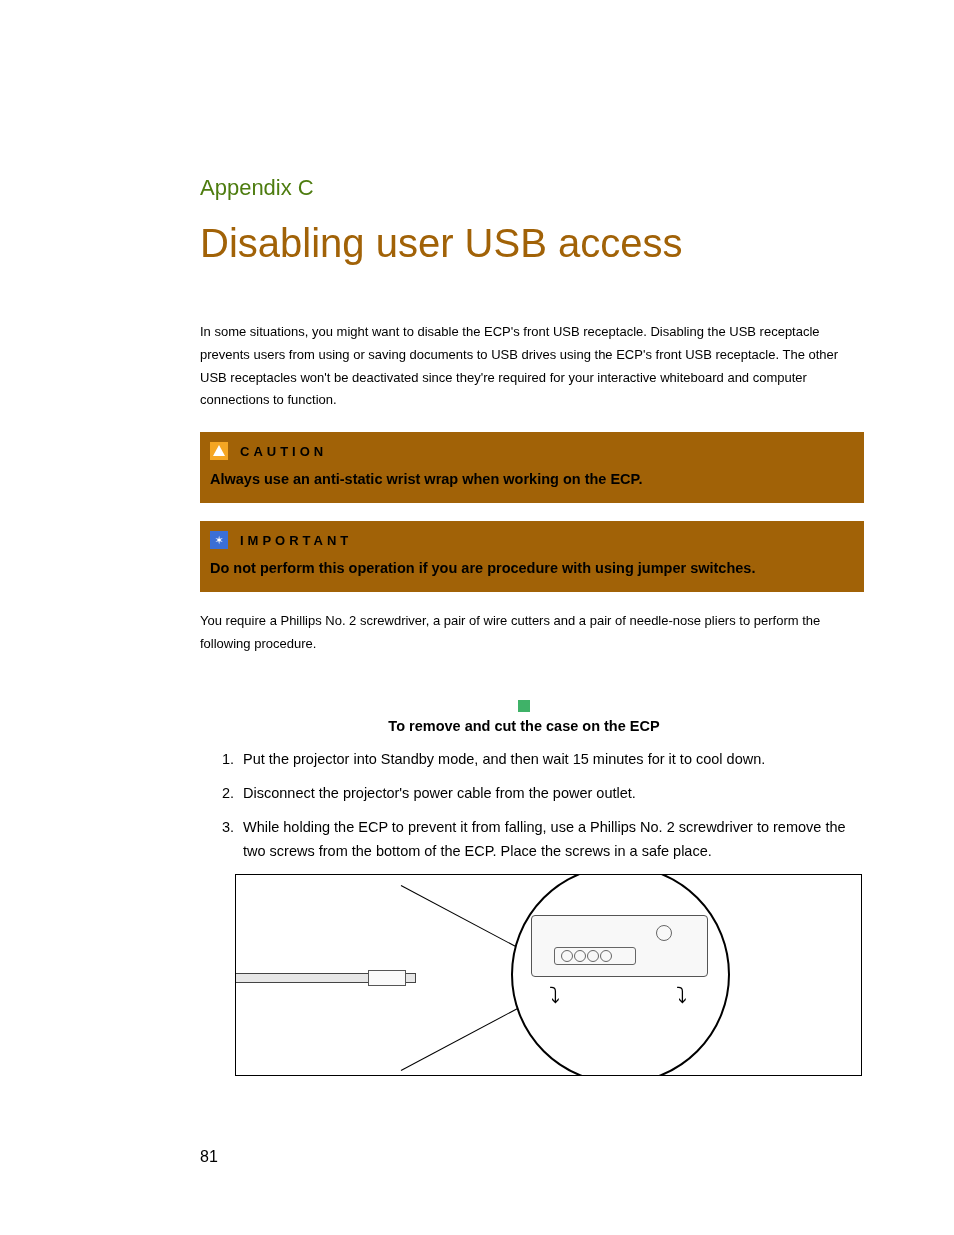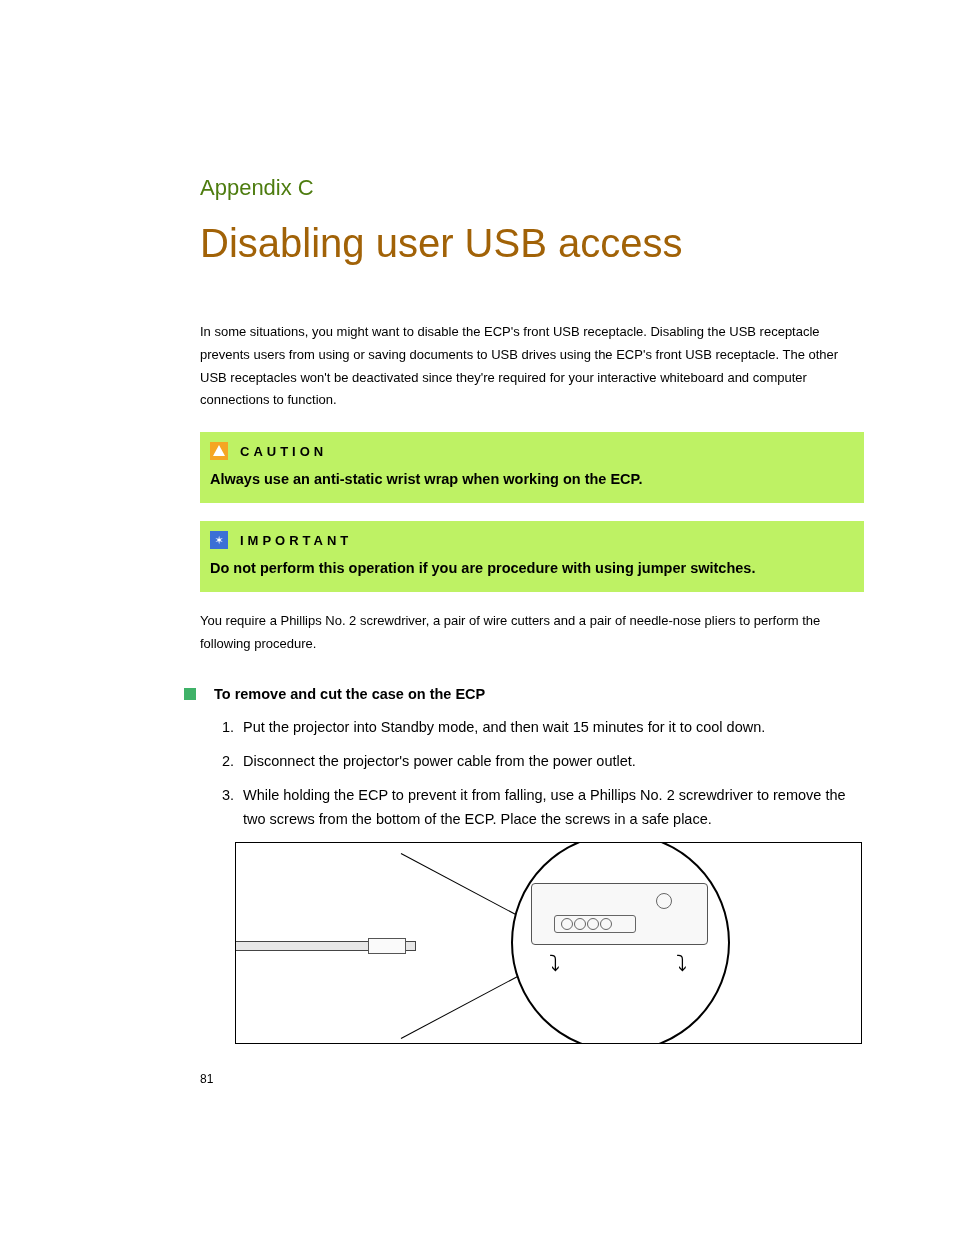--- a/index.html
+++ b/index.html
@@ -25,21 +25,21 @@
     font-size: 40px;
     font-weight: 400;
     margin: 0 0 55px 0;
   }
   .body-text {
     font-size: 13px;
     line-height: 1.75;
     margin: 0 0 20px 0;
   }
   .callout {
-    background: #bef264;
+    background: #a16207;
     padding: 10px 10px 12px 10px;
     margin: 18px 0 18px 0;
   }
   .callout-header {
     display: flex;
     align-items: center;
     gap: 12px;
     margin-bottom: 8px;
   }
   .callout-icon {
@@ -54,22 +54,23 @@
     letter-spacing: 4px;
   }
   .callout-text {
     font-size: 14.5px;
     line-height: 1.6;
     font-weight: bold;
   }
   .procedure-header {
     display: flex;
     align-items: center;
-    gap: 18px;
-    margin: 30px 0 14px -16px;
+    gap: 6px;
+    margin: 44px 0 14px -16px;
+    flex-direction: column;
   }
   .green-square {
     width: 12px;
     height: 12px;
     background: #3fb268;
     flex-shrink: 0;
   }
   .procedure-title {
     font-size: 14.5px;
     font-weight: bold;
@@ -88,22 +89,22 @@
   .figure {
     border: 1px solid #000;
     width: 625px;
     height: 200px;
     margin: 10px 0 0 35px;
     position: relative;
     overflow: hidden;
     background: #fff;
   }
   .page-number {
-    font-size: 12px;
-    margin-top: 28px;
+    font-size: 16px;
+    margin-top: 72px;
   }
   
   .fig-board {
     position: absolute;
     left: -2px;
     top: 98px;
     width: 180px;
     height: 8px;
     border: 1px solid #444;
     background:  #e7e7e7;

